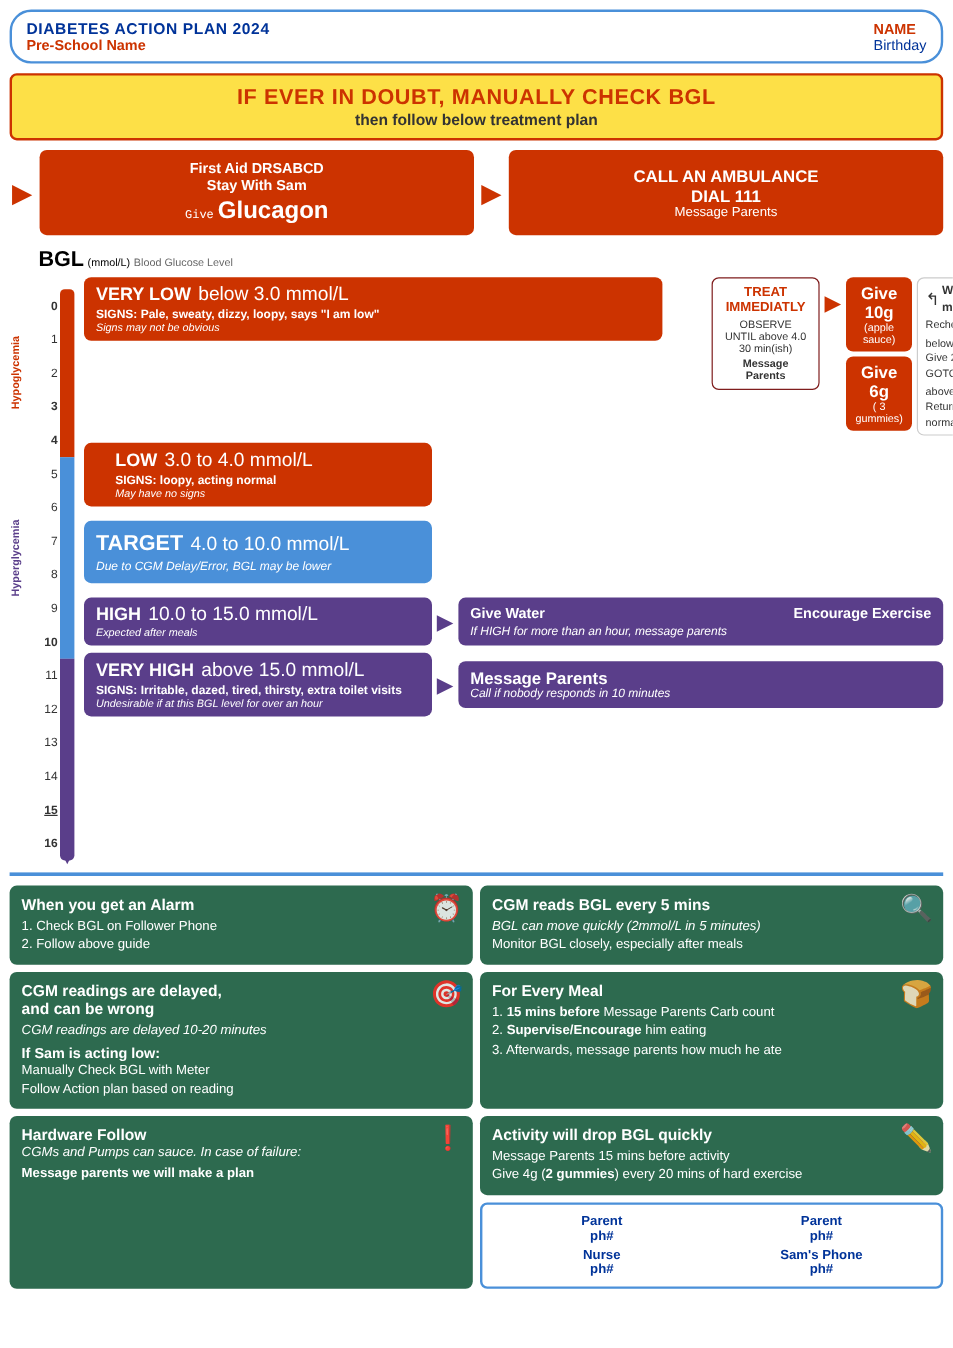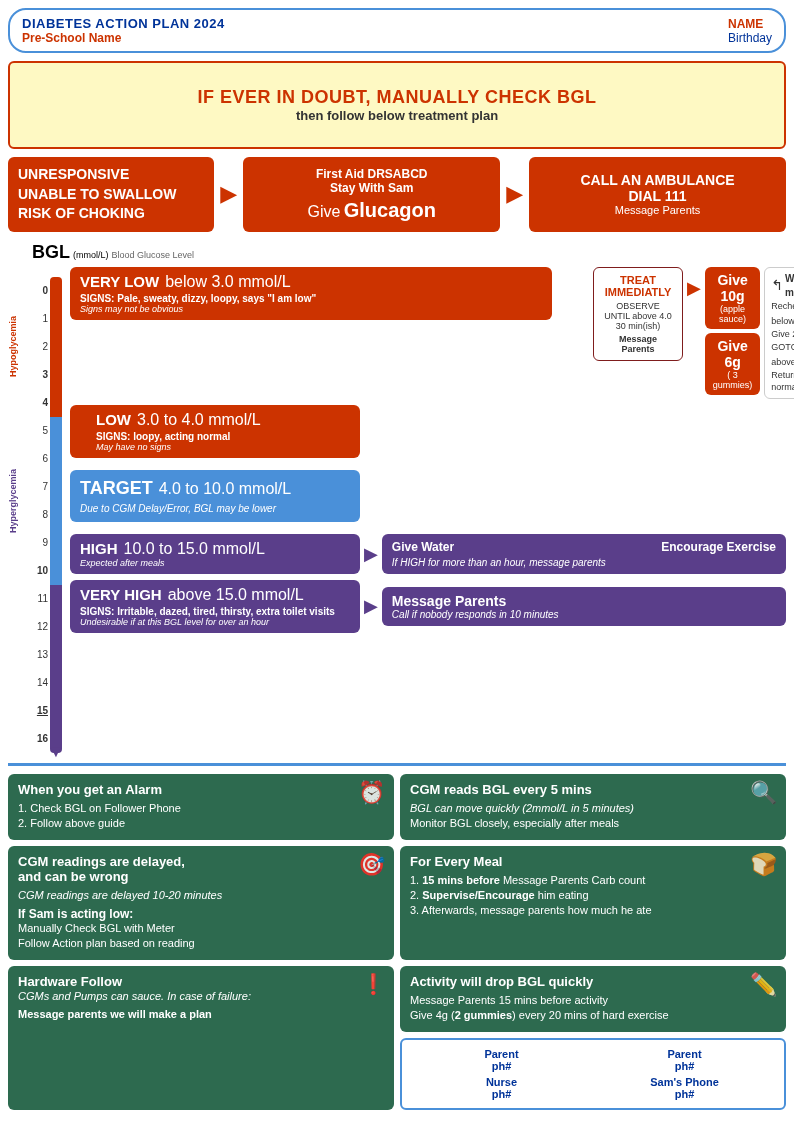--- a/index.html
+++ b/index.html
@@ -42,25 +42,25 @@
       font-weight: bold;
       font-size: 12px;
     }
     .header-right .name-value {
       color: #003399;
       font-size: 12px;
     }
 
     
     .doubt-banner {
-      background: #fef9c3;
+      background: #fde047;
       border: 2px solid #cc3300;
       border-radius: 6px;
       text-align: center;
-      padding: 24px;
+      padding: 8px;
       margin-bottom: 8px;
     }
     .doubt-banner .main-text {
       color: #cc3300;
       font-weight: bold;
       font-size: 18px;
       letter-spacing: 0.5px;
     }
     .doubt-banner .sub-text {
       color: #333;
@@ -415,31 +415,26 @@
       <div class="name-value">Birthday</div>
     </div>
   </div>
 
   <div class="doubt-banner">
     <div class="main-text">IF EVER IN DOUBT, MANUALLY CHECK BGL</div>
     <div class="sub-text">then follow below treatment plan</div>
   </div>
 
   <div class="emergency-row">
-    <div class="emergency-unresponsive">
-      <span style="white-space:pre-line;">UNRESPONSIVE
-UNABLE TO SWALLOW
-RISK OF CHOKING</span>
-    </div>
     <div class="emergency-arrow">▶</div>
     <div class="emergency-first-aid">
       <div class="fa-title">First Aid DRSABCD</div>
       <div class="fa-title">Stay With Sam</div>
       <div style="margin-top:4px;">
-        <span style="font-size:16px;">Give</span>
+        <span style="font-size:10px;font-family:Liberation Mono, monospace;">Give</span>
         <span class="fa-glucagon">Glucagon</span>
       </div>
     </div>
     <div class="emergency-arrow">▶</div>
     <div class="emergency-ambulance">
       <div class="amb-title">CALL AN AMBULANCE</div>
       <div class="amb-dial">DIAL 111</div>
       <div class="amb-msg">Message Parents</div>
     </div>
   </div>

